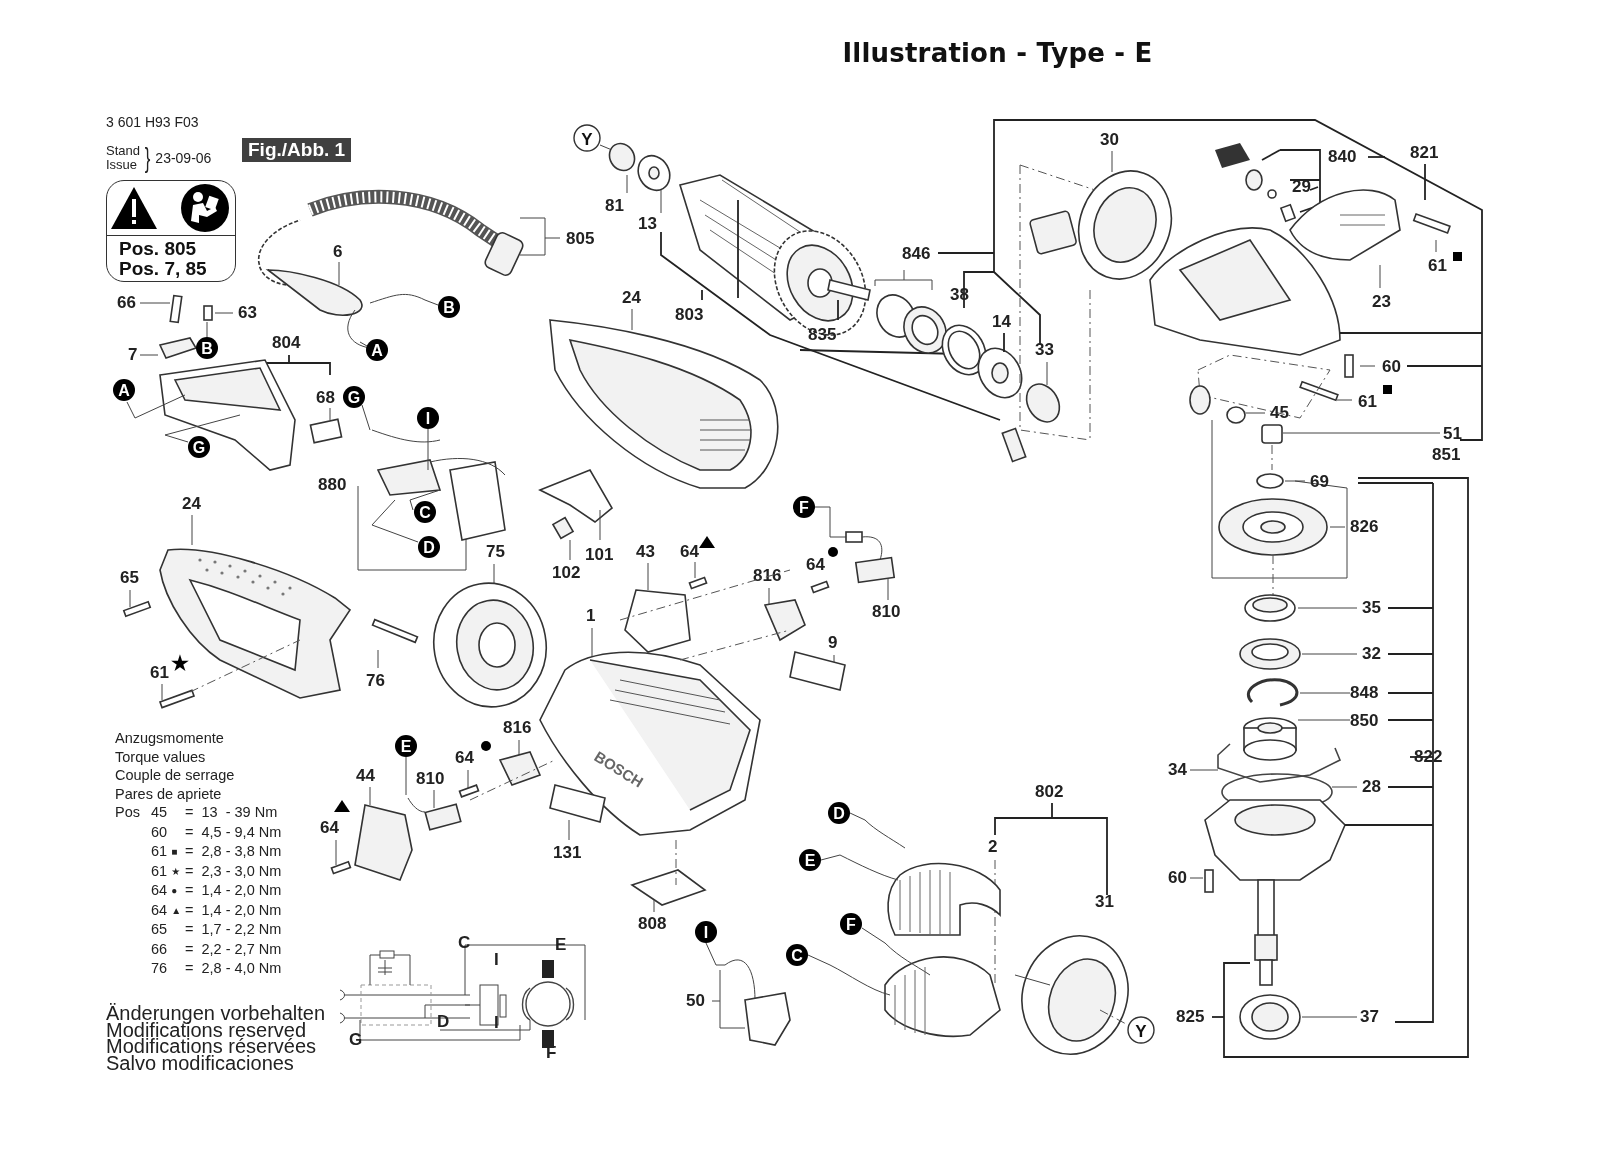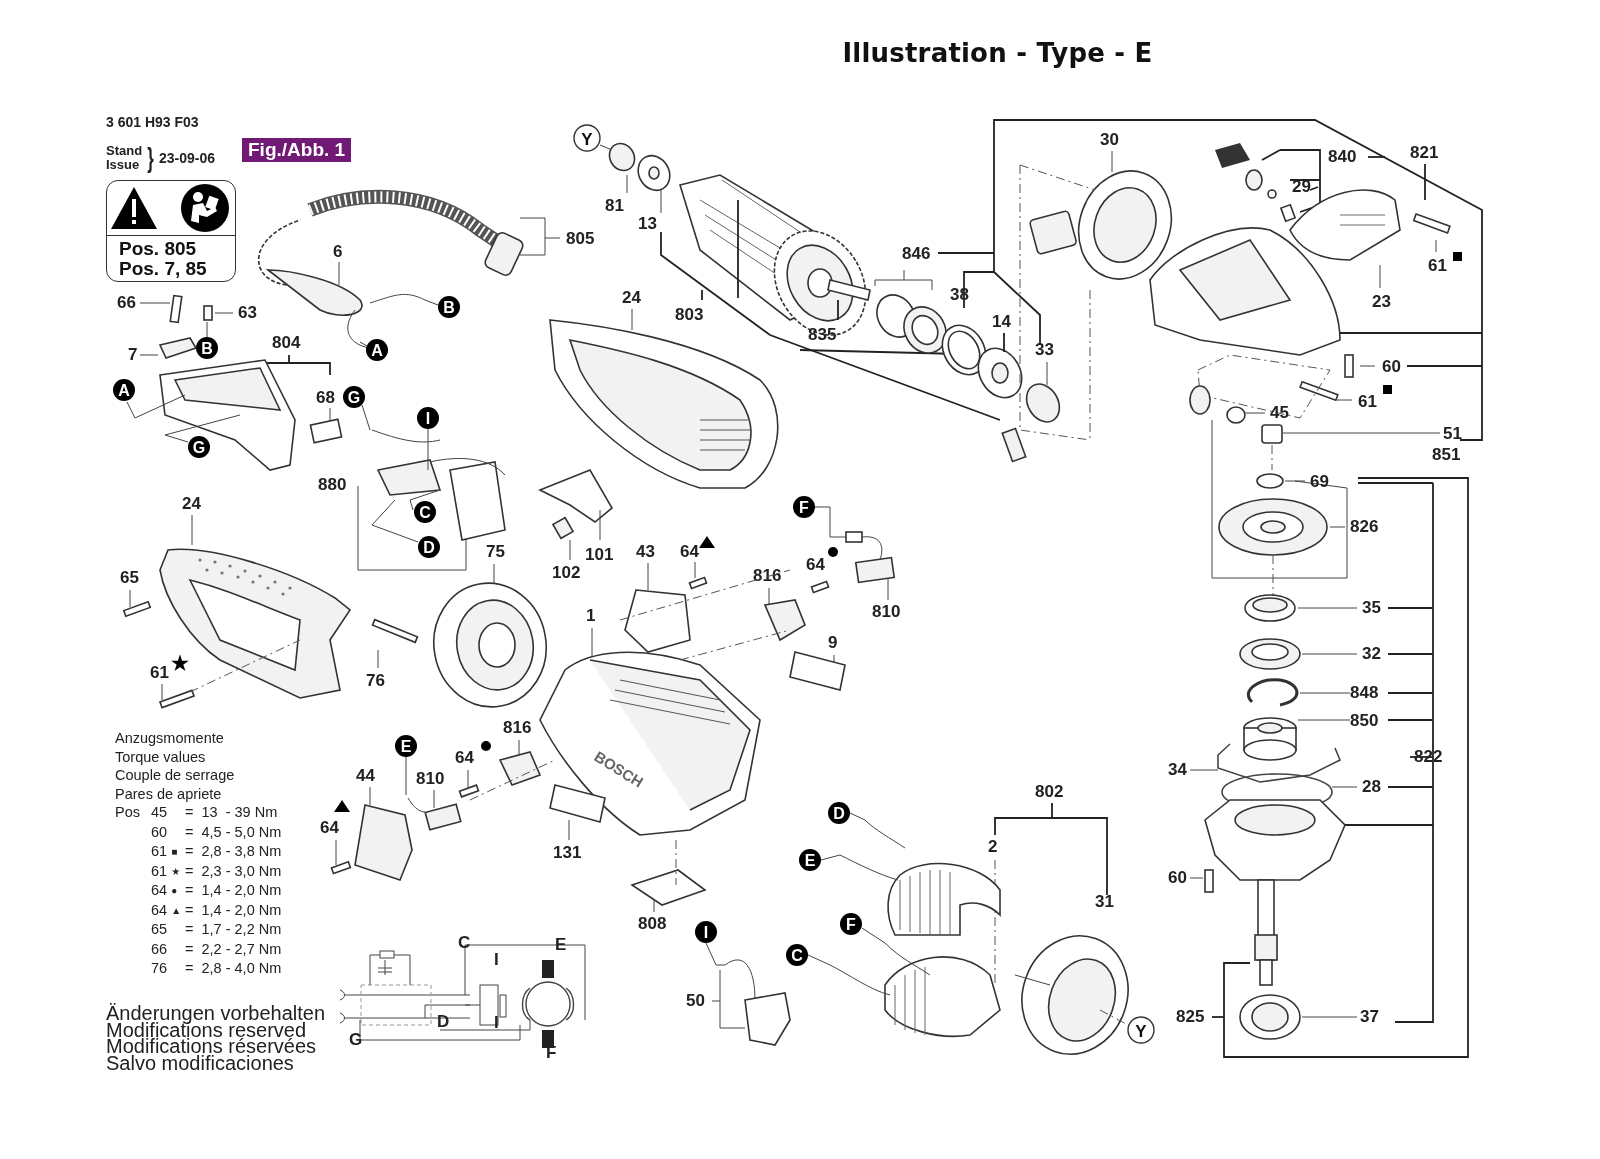--- a/index.html
+++ b/index.html
@@ -8,23 +8,23 @@
   #diagram{position:absolute;left:0;top:0;width:1600px;height:1159px;}
   .lbl{font-family:"Liberation Sans",sans-serif;font-size:17px;font-weight:bold;fill:#222;}
   .part{fill:#fff;stroke:#333;stroke-width:1.6;}
   .partg{fill:#f2f2f2;stroke:#333;stroke-width:1.6;}
   .ln{stroke:#222;stroke-width:1.8;fill:none;}
   .thin{stroke:#444;stroke-width:1;fill:none;}
   .dash{stroke:#555;stroke-width:1;fill:none;stroke-dasharray:9 4 2 4;}
   .bub{fill:#000;}
   .bubtxt{fill:#fff;font-family:"Liberation Sans",sans-serif;font-weight:bold;font-size:16px;text-anchor:middle;dominant-baseline:central;}
   .side{position:absolute;font-family:"Liberation Sans",sans-serif;color:#222;}
-  #meta{left:106px;top:114px;font-size:14px;line-height:16px;font-weight:bold;}
-  #fig-badge{position:absolute;left:242px;top:138px;background:#701a75;color:#fff;font-weight:bold;font-size:19px;padding:1px 6px;font-family:"Liberation Sans",sans-serif;}
-  #warn-box{position:absolute;left:106px;top:180px;width:128px;height:100px;border:1.5px solid #333;border-radius:12px;}
+  #meta{left:106px;top:114px;font-size:14px;line-height:16px;}
+  #fig-badge{position:absolute;left:242px;top:138px;background:#404040;color:#fff;font-weight:bold;font-size:19px;padding:1px 6px;font-family:"Liberation Sans",sans-serif;}
+  #warn-box{position:absolute;left:106px;top:180px;width:128px;height:100px;border:1.5px solid #333;border-radius:18px;}
   #warn-box .sep{position:absolute;left:0;right:0;top:54px;border-top:1.5px solid #333;}
   #warn-box .pos{position:absolute;left:12px;font-weight:bold;font-size:19px;line-height:19px;}
   #torque{left:115px;top:729px;font-size:14.5px;line-height:18.5px;}
   #torque table{border-collapse:collapse;font-size:14.5px;}
   #torque td{padding:0 4px;line-height:19.5px;}
   #mods{left:106px;top:1005px;font-size:20px;line-height:16.5px;}
 </style>
 </head>
 <body>
 
@@ -74,21 +74,21 @@
           <tr>
             <td>45</td>
             <td style="font-size: 10px; vertical-align: top; padding: 0px;"></td>
             <td>=</td>
             <td style="white-space: pre;">13  - 39 Nm</td>
           </tr>
           <tr>
             <td>60</td>
             <td style="font-size: 10px; vertical-align: top; padding: 0px;"></td>
             <td>=</td>
-            <td style="white-space: pre;">4,5 - 5,0 Nm</td>
+            <td style="white-space: pre;">4,5 - 9,4 Nm</td>
           </tr>
           <tr>
             <td>61</td>
             <td style="font-size: 10px; vertical-align: top; padding: 0px;">■</td>
             <td>=</td>
             <td style="white-space: pre;">2,8 - 3,8 Nm</td>
           </tr>
           <tr>
             <td>61</td>
             <td style="font-size: 10px; vertical-align: top; padding: 0px;">★</td>

